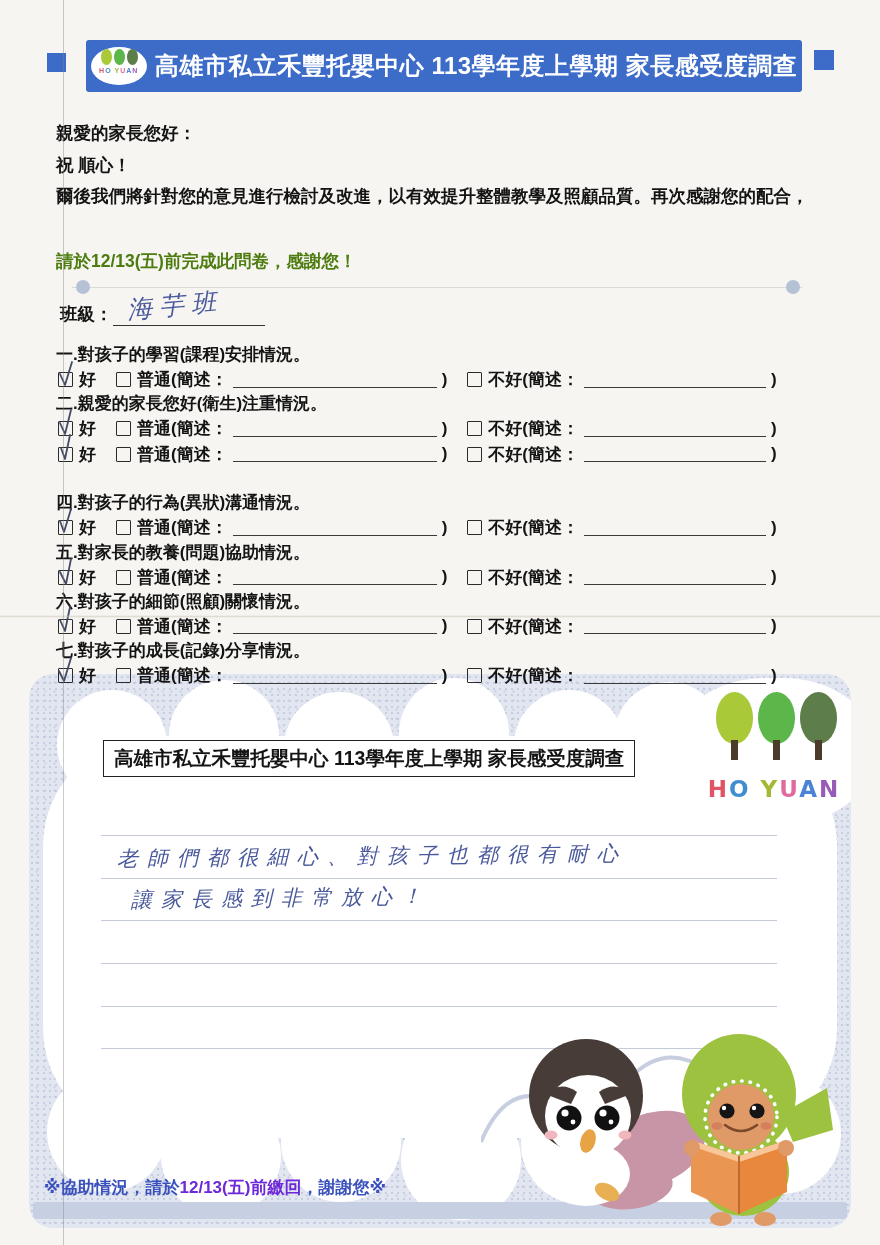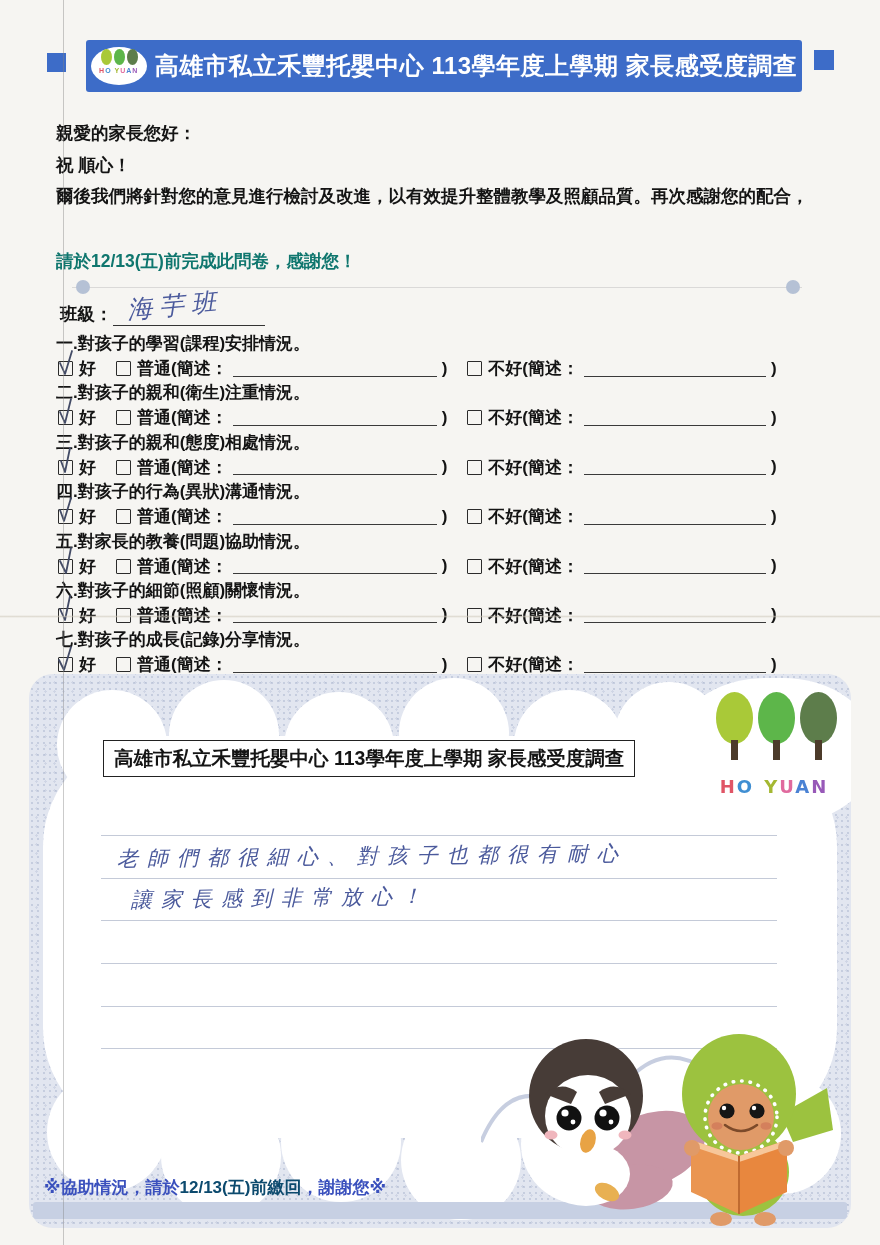--- a/index.html
+++ b/index.html
@@ -30,40 +30,40 @@
   .logo-small .trees{position:absolute;left:10px;top:2px;display:flex;gap:2px;}
   .logo-small .tree{width:11px;height:16px;border-radius:50%;}
   .logo-small .letters{position:absolute;left:0;top:20px;width:100%;text-align:center;font-size:7px;font-weight:700;letter-spacing:1px;line-height:1;}
   .logo-big{position:absolute;left:645px;top:4px;width:200px;height:146px;z-index:4;border-radius:46%;}
   .logo-big:before{left:-14px;top:52px;width:70px;height:64px;}
   .logo-big:after{right:-8px;top:58px;width:64px;height:60px;}
   .logo-big .trees{position:absolute;left:42px;top:14px;display:flex;gap:5px;z-index:2;}
   .logo-big .tree{width:37px;height:52px;border-radius:50%;position:relative;}
   .logo-big .tree i{position:absolute;left:15px;top:48px;width:7px;height:20px;background:#4c3b2a;display:block;}
   .tree1{background:#a9c938;}.tree2{background:#5db64a;}.tree3{background:#5d7d4b;}
-  .logo-big .letters{position:absolute;left:0;top:98px;width:100%;text-align:center;font-size:18px;font-weight:700;letter-spacing:2px;z-index:2;font-family:"DejaVu Sans",sans-serif;}
+  .logo-big .letters{position:absolute;left:0;top:98px;width:100%;text-align:center;font-size:23px;font-weight:700;letter-spacing:2px;z-index:2;font-family:"DejaVu Sans",sans-serif;}
   .lH{color:#e05566;} .lO{color:#3f8ed2;} .lY{color:#a4b832;} .lU{color:#e06a9e;} .lA{color:#4a82d4;} .lN{color:#9859b8;}
   .lsp{display:inline-block;width:10px;}
 
   
   .intro{position:absolute;left:56px;top:118px;width:786px;font-size:17.5px;font-weight:700;line-height:31.5px;z-index:2;}
 
   
   .deadline-row{position:absolute;left:56px;top:249px;width:786px;display:flex;justify-content:space-between;font-size:17.5px;font-weight:700;z-index:2;}
-  .deadline-note{color:#0f766e;}
+  .deadline-note{color:#4d7c0f;}
   .deadline-sig{color:#141414;}
 
   
   .class-row{position:absolute;left:60px;top:302px;font-size:17.5px;font-weight:700;z-index:2;}
   .class-line{display:inline-block;width:152px;border-bottom:1.6px solid #333;position:relative;height:20px;vertical-align:bottom;}
   .handwrite{color:#4b5a9c;font-style:italic;}
   .class-value{position:absolute;left:14px;top:-16px;font-size:25px;letter-spacing:7px;transform:rotate(-5deg);white-space:nowrap;font-weight:400;}
 
   
-  .questions{position:absolute;left:56px;top:332px;width:790px;z-index:2;}
+  .questions{position:absolute;left:56px;top:343px;width:790px;z-index:2;}
   .q-block{height:49.4px;}
   .q-title{font-size:17px;font-weight:700;line-height:24px;white-space:nowrap;}
   .q-answers{display:flex;align-items:center;height:25px;font-size:17px;font-weight:700;white-space:nowrap;}
   .cb-wrap{position:relative;display:inline-block;width:15px;height:15px;margin:0 6px 0 2px;flex:0 0 auto;}
   .cb{position:absolute;left:0;top:0;width:13px;height:13px;border:1.8px solid #2b2b2b;border-radius:1px;}
   .tick{position:absolute;left:-2px;top:-15px;z-index:3;}
   .blank{display:inline-block;height:15px;border-bottom:1.4px solid #3a3a3a;margin:0 5px;flex:0 0 auto;}
   .blank1{width:204px;}
   .blank2{width:182px;}
   .gap{display:inline-block;width:18px;flex:0 0 auto;}
@@ -83,21 +83,21 @@
     font-size:19.5px;font-weight:700;white-space:nowrap;z-index:3;}
   .feedback-heading{position:absolute;left:74px;top:110px;font-size:24px;font-weight:700;color:#e8813a;letter-spacing:2px;z-index:3;}
   .hw{position:absolute;font-size:21px;letter-spacing:9px;white-space:nowrap;z-index:3;font-weight:400;}
   .hw1{left:88px;top:168px;transform:rotate(-0.6deg);}
   .hw2{left:102px;top:210px;transform:rotate(-0.8deg);}
   .mascots{position:absolute;left:452px;top:348px;z-index:4;}
 
   
   .footer{position:absolute;left:44px;top:1176px;font-size:17px;font-weight:700;z-index:10;white-space:nowrap;}
   .f-blue{color:#3a50bd;}
-  .f-red{color:#0c4a6e;margin-top:20px;}
+  .f-red{color:#6d28d9;margin-top:20px;}
 </style>
 </head>
 <body>
 
 <div class="paper">
 
   <div class="scan-vline"></div>
   <div class="crease" style="top:615px"></div>
   <div class="fold-dots"></div>
   <div class="hole" style="left:76px"></div>
@@ -154,21 +154,21 @@
         <span class="cb-wrap">
             <span class="cb"></span>
           </span>
         <span class="optlbl">不好(簡述：</span>
         <span class="blank blank2"></span>
         <span class="optlbl">)</span>
       </div>
     </div>
 
     <div class="q-block">
-      <div class="q-title">二.對孩子的親和(衛生)注重情況。</div>
+      <div class="q-title">二.親愛的家長您好(衛生)注重情況。</div>
       <div class="q-answers">
         <span class="cb-wrap">
             <span class="cb"></span>
             <svg class="tick" width="20" height="32" viewBox="0 0 20 32">
               <path d="M4 17 L9 28 L15 4" fill="none" stroke="#434b66" stroke-width="1.8" stroke-linecap="round" stroke-linejoin="round"></path>
             </svg>
           </span>
         <span class="optlbl">好</span>
           <span class="gap"></span>
         <span class="cb-wrap">
@@ -181,21 +181,20 @@
         <span class="cb-wrap">
             <span class="cb"></span>
           </span>
         <span class="optlbl">不好(簡述：</span>
         <span class="blank blank2"></span>
         <span class="optlbl">)</span>
       </div>
     </div>
 
     <div class="q-block">
-      <div class="q-title">三.對孩子的親和(態度)相處情況。</div>
       <div class="q-answers">
         <span class="cb-wrap">
             <span class="cb"></span>
             <svg class="tick" width="20" height="32" viewBox="0 0 20 32">
               <path d="M5 16 L9 27 L14 3" fill="none" stroke="#434b66" stroke-width="1.8" stroke-linecap="round" stroke-linejoin="round"></path>
             </svg>
           </span>
         <span class="optlbl">好</span>
           <span class="gap"></span>
         <span class="cb-wrap">

